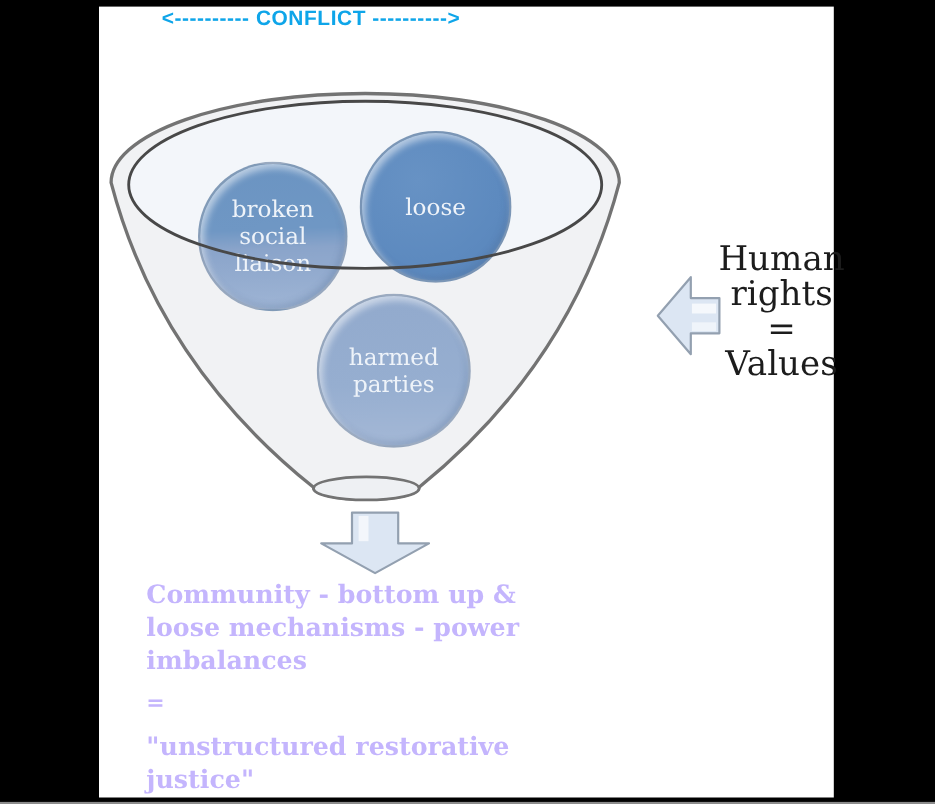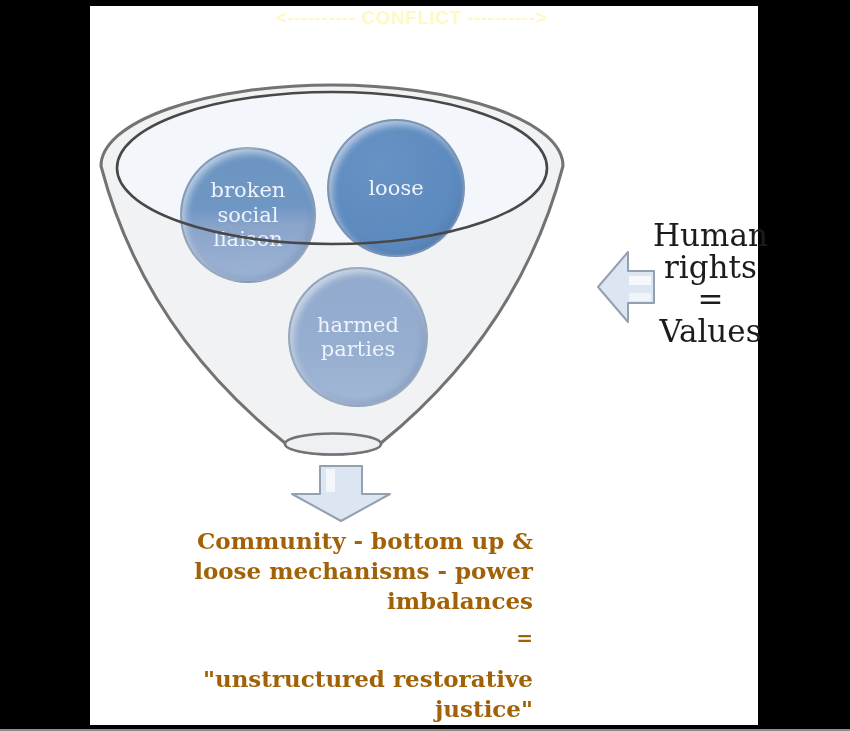--- a/index.html
+++ b/index.html
@@ -10,23 +10,23 @@
   .content {
     position:absolute; left:90px; top:6px; width:668px; height:719px;
     background:#ffffff;
   }
   .bottom-line {
     position:absolute; left:0; top:729px; width:850px; height:2px;
     background:#8c8c8c;
   }
   svg.layer { position:absolute; left:0; top:0; width:850px; height:731px; }
   .conflict {
-    position:absolute; left:147px; top:7px; width:400px; text-align:right;
+    position:absolute; left:147px; top:7px; width:400px; text-align:left;
     font-family:"Liberation Sans", sans-serif; font-weight:bold;
-    font-size:19px; letter-spacing:0.5px; color:#fef9c3; white-space:pre;
+    font-size:19px; letter-spacing:0.5px; color:#0ea5e9; white-space:pre;
   }
   .circle {
     position:absolute; border-radius:50%;
     display:flex; align-items:center; justify-content:center;
     text-align:center; color:#eef3f9; white-space:pre-line;
     font-size:21px; line-height:1.16;
     border:2px solid rgba(150,160,172,0.5);
     box-shadow: inset 3px 4px 7px rgba(255,255,255,0.55),
                 inset -2px -3px 6px rgba(70,100,140,0.25);
     box-sizing:border-box;
@@ -41,22 +41,22 @@
   }
   .c-harmed {
     left:288px; top:267px; width:140px; height:140px;
     background:linear-gradient(180deg,#92aacd 0%,#96aed0 60%,#a4b8d6 100%);
   }
   .sidenote {
     position:absolute; left:648px; top:219px; width:125px; text-align:center;
     font-size:31px; line-height:32px; color:#1c1c1c; white-space:pre-line;
   }
   .bottomnote {
-    position:absolute; left:133px; top:526px; width:400px; text-align:right;
-    font-weight:bold; color:#a16207;
+    position:absolute; left:133px; top:526px; width:400px; text-align:left;
+    font-weight:bold; color:#c4b5fd;
   }
   .bottomnote .big { font-size:23px; line-height:30px; white-space:pre-line; margin:0; }
   .bottomnote .eq  { font-size:20px; line-height:24px; margin:10px 0 14px 0; }
 </style>
 </head>
 <body>
 
 <div class="canvas">
 
   <div class="content"></div>

